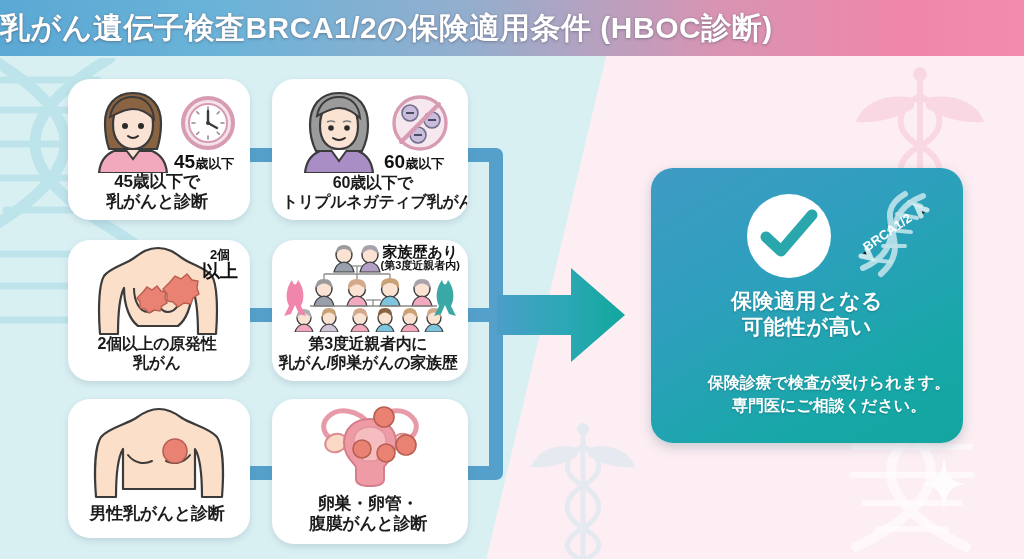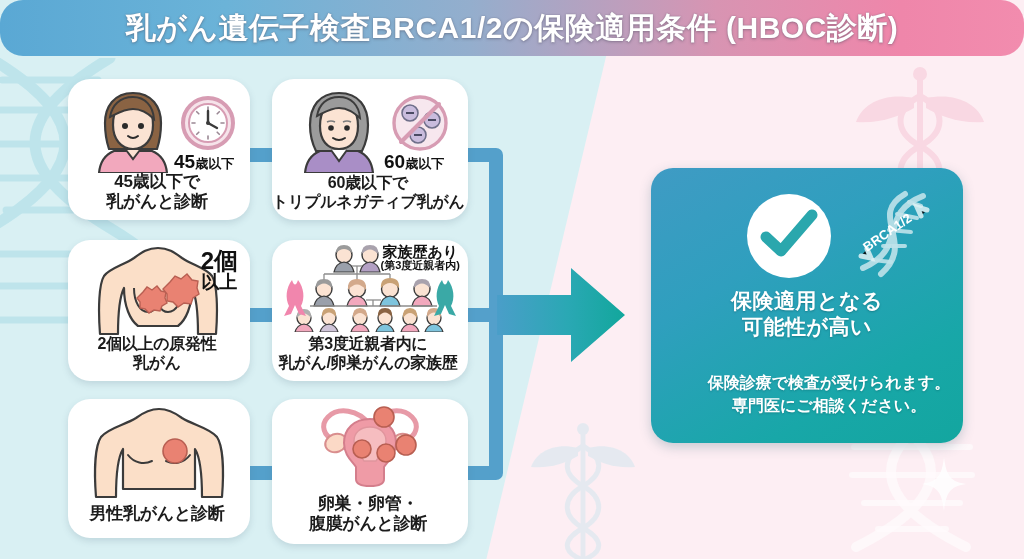--- a/index.html
+++ b/index.html
@@ -23,21 +23,21 @@
     background: #fdeef3;
     clip-path: polygon(60.5% 0%, 100% 0%, 100% 100%, 47.5% 100%);
   }
 
   .wm { position: absolute; opacity: .5; pointer-events: none; }
 
   
   .titlebar {
     position: absolute; top: 0; left: 0; width: 1024px; height: 56px;
     background: linear-gradient(90deg,#5aa8d4 0%, #6bb3d8 22%, #94aecd 46%, #d894b2 70%, #ef86aa 88%, #f28cae 100%);
-    display: flex; align-items: center; justify-content: center; border-radius: 23px;
+    display: flex; align-items: center; 
   }
   .titlebar h1 {
     color: #ffffff;
     font-size: 30px;
     font-weight: bold;
     letter-spacing: .5px;
     white-space: nowrap;
     text-shadow: 0 1px 3px rgba(70,70,90,.45), 0 0 1px rgba(80,80,100,.5);
   }
 
@@ -255,36 +255,36 @@
         <circle cx="42" cy="27" r="8" fill="#c9bcdd" stroke="#6f6f8a" stroke-width="1.6"></circle>
         <line x1="38" y1="27" x2="46" y2="27" stroke="#4a4a63" stroke-width="2"></line>
         <circle cx="28" cy="42" r="8" fill="#c9bcdd" stroke="#6f6f8a" stroke-width="1.6"></circle>
         <line x1="24" y1="42" x2="32" y2="42" stroke="#4a4a63" stroke-width="2"></line>
       </g>
       <line x1="11" y1="49" x2="49" y2="11" stroke="#d79cb3" stroke-width="4" stroke-linecap="round"></line>
     </svg>
     <div class="badge" style="left:112px; top:73px;">
       <span class="big">60</span><span class="small">歳以下</span>
     </div>
-    <div class="card-caption" style="font-size:16px;">
+    <div class="card-caption" style="font-size:16px;margin-left:10px;">
       <span class="ln">60歳以下で</span>
       <span class="ln">トリプルネガティブ乳がん</span>
     </div>
   </div>
 
   <div class="card" style="left:68px; top:240px; width:182px; height:141px;">
     <svg class="card-art" style="left:26px; top:6px; width:128px; height:92px;" viewBox="0 0 128 92">
       <path d="M64 2 C 54 2, 48 6, 40 12 C 30 19, 16 22, 10 30 C 5 38, 4 62, 6 88 L 24 88 C 24 64, 26 50, 30 42 C 30 60, 36 74, 44 80 L 84 80 C 92 74, 98 60, 98 42 C 102 50, 104 64, 104 88 L 122 88 C 124 62, 123 38, 118 30 C 112 22, 98 19, 88 12 C 80 6, 74 2, 64 2 Z" fill="#fbdfc8" stroke="#3b3b3b" stroke-width="2.2" stroke-linejoin="round"></path>
       <path d="M40 42 C 40 56, 46 66, 54 66 C 62 66, 66 56, 64 44" fill="none" stroke="#3b3b3b" stroke-width="2"></path>
       <path d="M88 42 C 88 56, 82 66, 74 66 C 66 66, 62 56, 64 44" fill="none" stroke="#3b3b3b" stroke-width="2"></path>
       <path d="M49 46 l4 -5 l5 3 l5 -4 l4 5 l5 1 l-1 6 l2 5 l-5 3 l-2 5 l-6 -1 l-5 3 l-4 -4 l-5 -1 l0 -6 l-3 -4 Z" fill="#e98272" stroke="#b85f52" stroke-width="1.4"></path>
       <path d="M76 36 l5 -6 l6 3 l6 -5 l5 6 l6 1 l-1 7 l2 6 l-6 4 l-2 6 l-7 -1 l-6 4 l-5 -5 l-6 -1 l0 -7 l-4 -5 Z" fill="#e98272" stroke="#b85f52" stroke-width="1.4"></path>
     </svg>
     <div class="badge" style="right:12px; top:8px; text-align:center; line-height:1.05;">
-      <span class="big" style="display:block; font-size:24px;">2個</span>
+      <span class="big" style="display:block; font-size:13px;">2個</span>
       <span class="big" style="display:block; font-size:18px;">以上</span>
     </div>
     <div class="card-caption" style="font-size:16px;">
       <span class="ln">2個以上の原発性</span>
       <span class="ln">乳がん</span>
     </div>
   </div>
 
   <div class="card" style="left:272px; top:240px; width:196px; height:141px;">
     <svg class="card-art" style="left:10px; top:4px; width:176px; height:88px;" viewBox="0 0 176 88">

